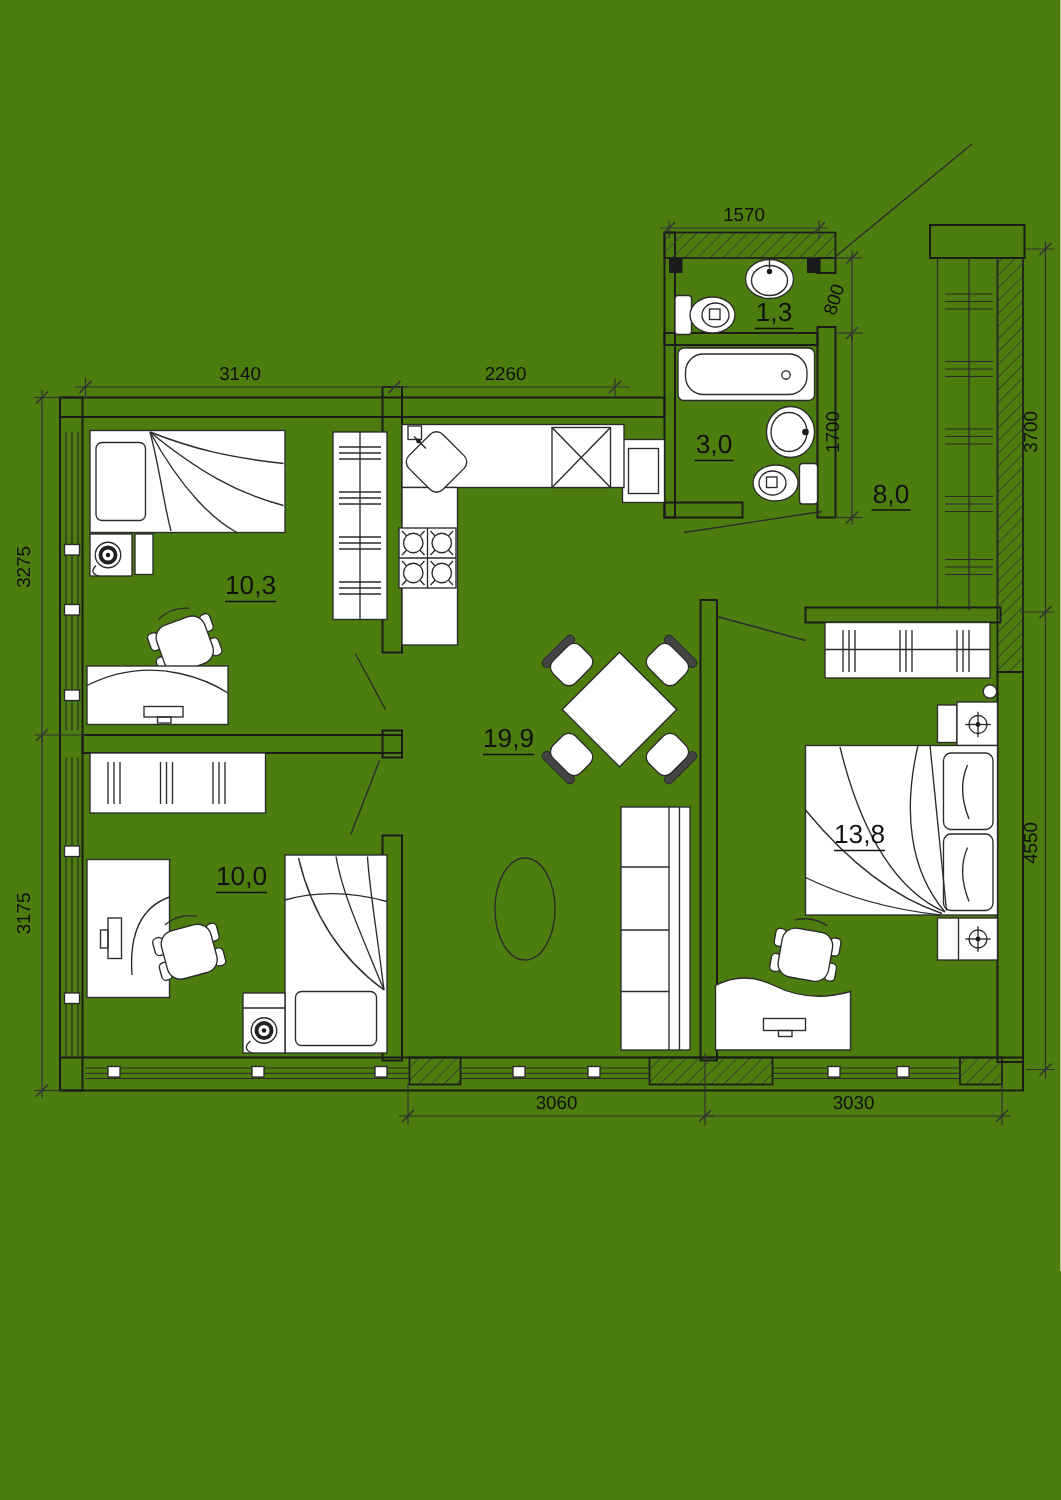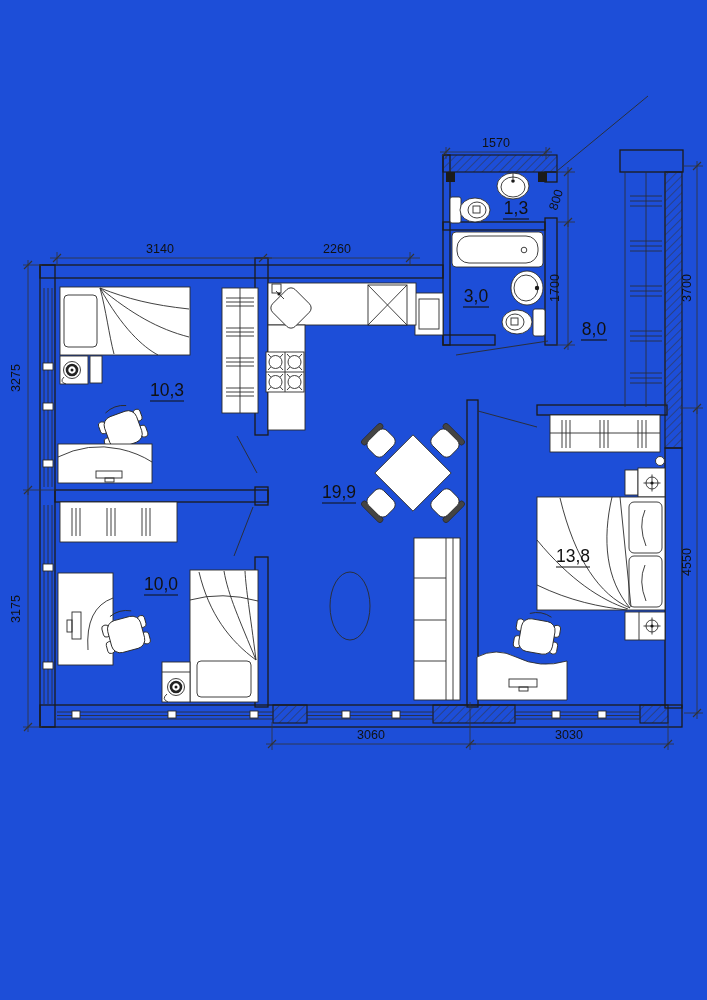--- a/index.html
+++ b/index.html
@@ -1,16 +1,16 @@
 <!DOCTYPE html>
 <html><head>
 <meta charset="utf-8">
 <style>
   html,body{margin:0;padding:0;background:#fff;}
-  .stage{width:707px;height:1000px;position:relative;background:#1d4ed8;overflow:hidden;}
+  .stage{width:707px;height:1000px;position:relative;background:#4d7c0f;overflow:hidden;}
   svg{display:block;}
   
   .w{fill:none;stroke:#1b1b1b;stroke-width:1.3;}
   .h{fill:url(#hatch);stroke:#1b1b1b;stroke-width:1.1;}
   .blk{fill:#1b1b1b;stroke:none;}
   
   .f{fill:none;stroke:#2b2b2b;stroke-width:0.9;}
   .ff{fill:#ffffff;stroke:#2b2b2b;stroke-width:0.9;}
   .dk{fill:#444;stroke:#222;stroke-width:0.6;}
   

